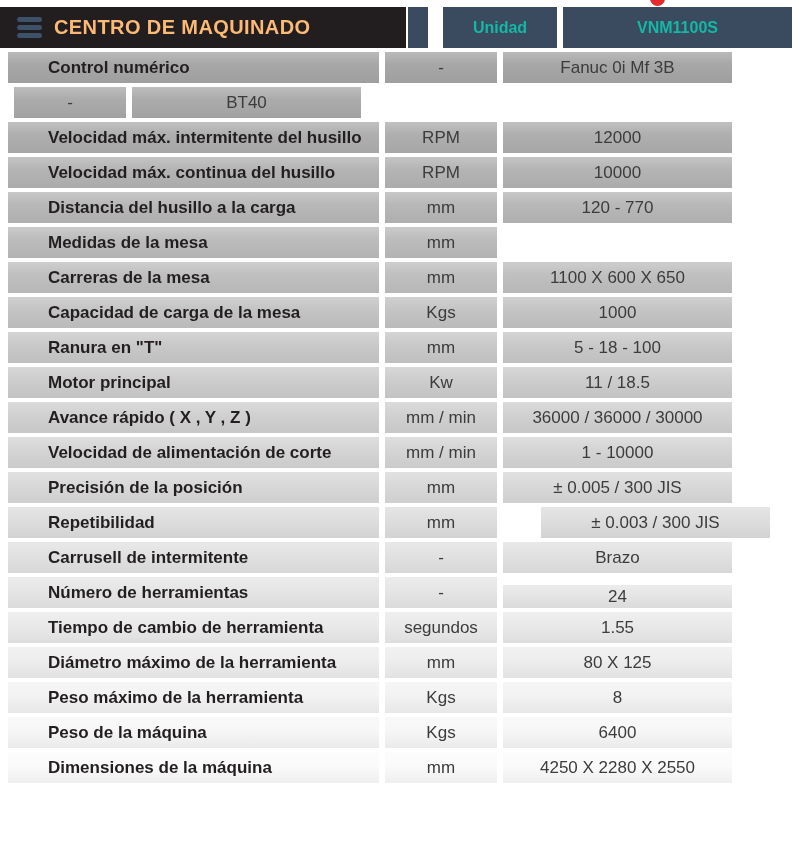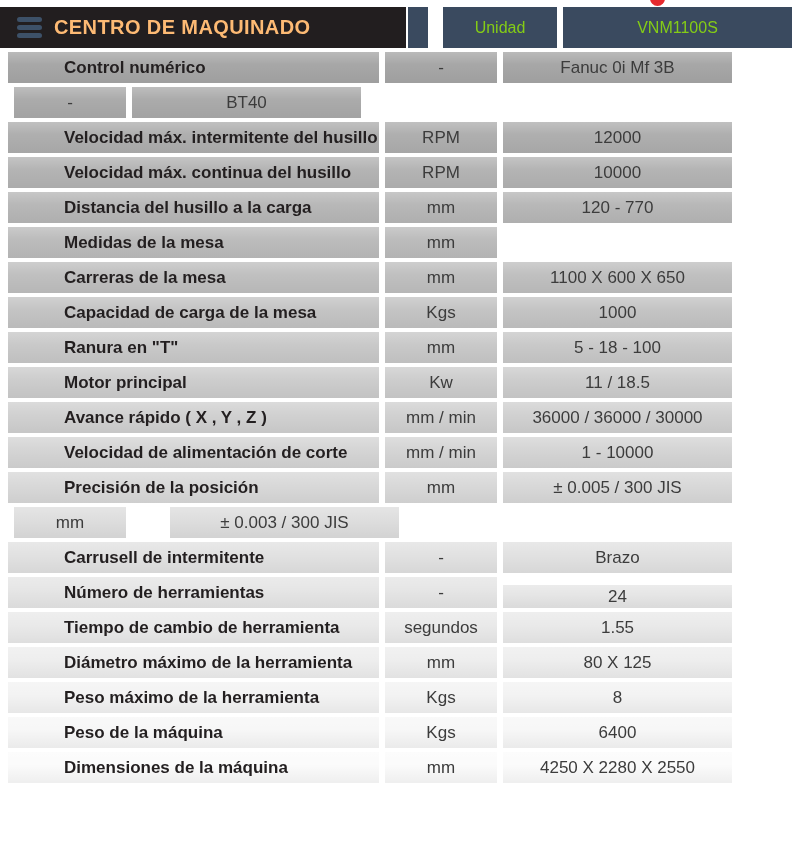--- a/index.html
+++ b/index.html
@@ -64,22 +64,22 @@
   }
   .h-accent {
     width: 20px;
     margin-left: 2px;
     background: var(--header-blue, #3a4a5f);
   }
   .h-spacer { width: 15px; }
   .h-gap { width: 6px; }
   .h-unit, .h-model {
     background: var(--header-blue, #3a4a5f);
-    color: #84cc16;
-    font-weight: 400;
+    color: #14b8a6;
+    font-weight: 700;
     font-size: 16px;
     display: flex;
     align-items: center;
     justify-content: center;
   }
   .h-unit { width: 114px; }
   .h-model { width: 229px; }
   .row {
     display: flex;
     height: 31px;
@@ -92,21 +92,21 @@
     justify-content: center;
     font-size: 17px;
     color: var(--value-text, #3c3c3c);
     background-image: linear-gradient(rgba(255,255,255,0.22), rgba(255,255,255,0) 40%, rgba(0,0,0,0.05));
     white-space: nowrap;
     overflow: hidden;
   }
   .cell.label {
     width: 371px;
     justify-content: flex-start;
-    padding-left: 56px;
+    padding-left: 40px;
     box-sizing: border-box;
     font-weight: 700;
     color: var(--label-text, #231f20);
   }
   .cell.unit  { width: 112px; margin-left: 6px; }
   .cell.value { width: 229px; margin-left: 6px; }
 </style>
 </head>
 <body>
 
@@ -186,20 +186,21 @@
         <div class="cell label" style="background-color: rgb(213, 213, 213);">Velocidad de alimentación de corte</div>
         <div class="cell unit" style="background-color: rgb(213, 213, 213);">mm / min</div>
         <div class="cell value" style="background-color: rgb(213, 213, 213);">1 - 10000</div>
       </div>
       <div class="row">
         <div class="cell label" style="background-color: rgb(217, 217, 217);">Precisión de la posición</div>
         <div class="cell unit" style="background-color: rgb(217, 217, 217);">mm</div>
         <div class="cell value" style="background-color: rgb(217, 217, 217);">± 0.005 / 300 JIS</div>
       </div>
       <div class="row">
+        <div class="cell label" style="background-color: rgb(222, 222, 222);">Repetibilidad</div>
         <div class="cell unit" style="background-color: rgb(222, 222, 222);">mm</div>
         <div class="cell value" style="background-color: rgb(222, 222, 222); margin-left: 44px;">± 0.003 / 300 JIS</div>
       </div>
       <div class="row">
         <div class="cell label" style="background-color: rgb(226, 226, 226);">Carrusell de intermitente</div>
         <div class="cell unit" style="background-color: rgb(226, 226, 226);">-</div>
         <div class="cell value" style="background-color: rgb(226, 226, 226);">Brazo</div>
       </div>
       <div class="row">
         <div class="cell label" style="background-color: rgb(230, 230, 230);">Número de herramientas</div>

